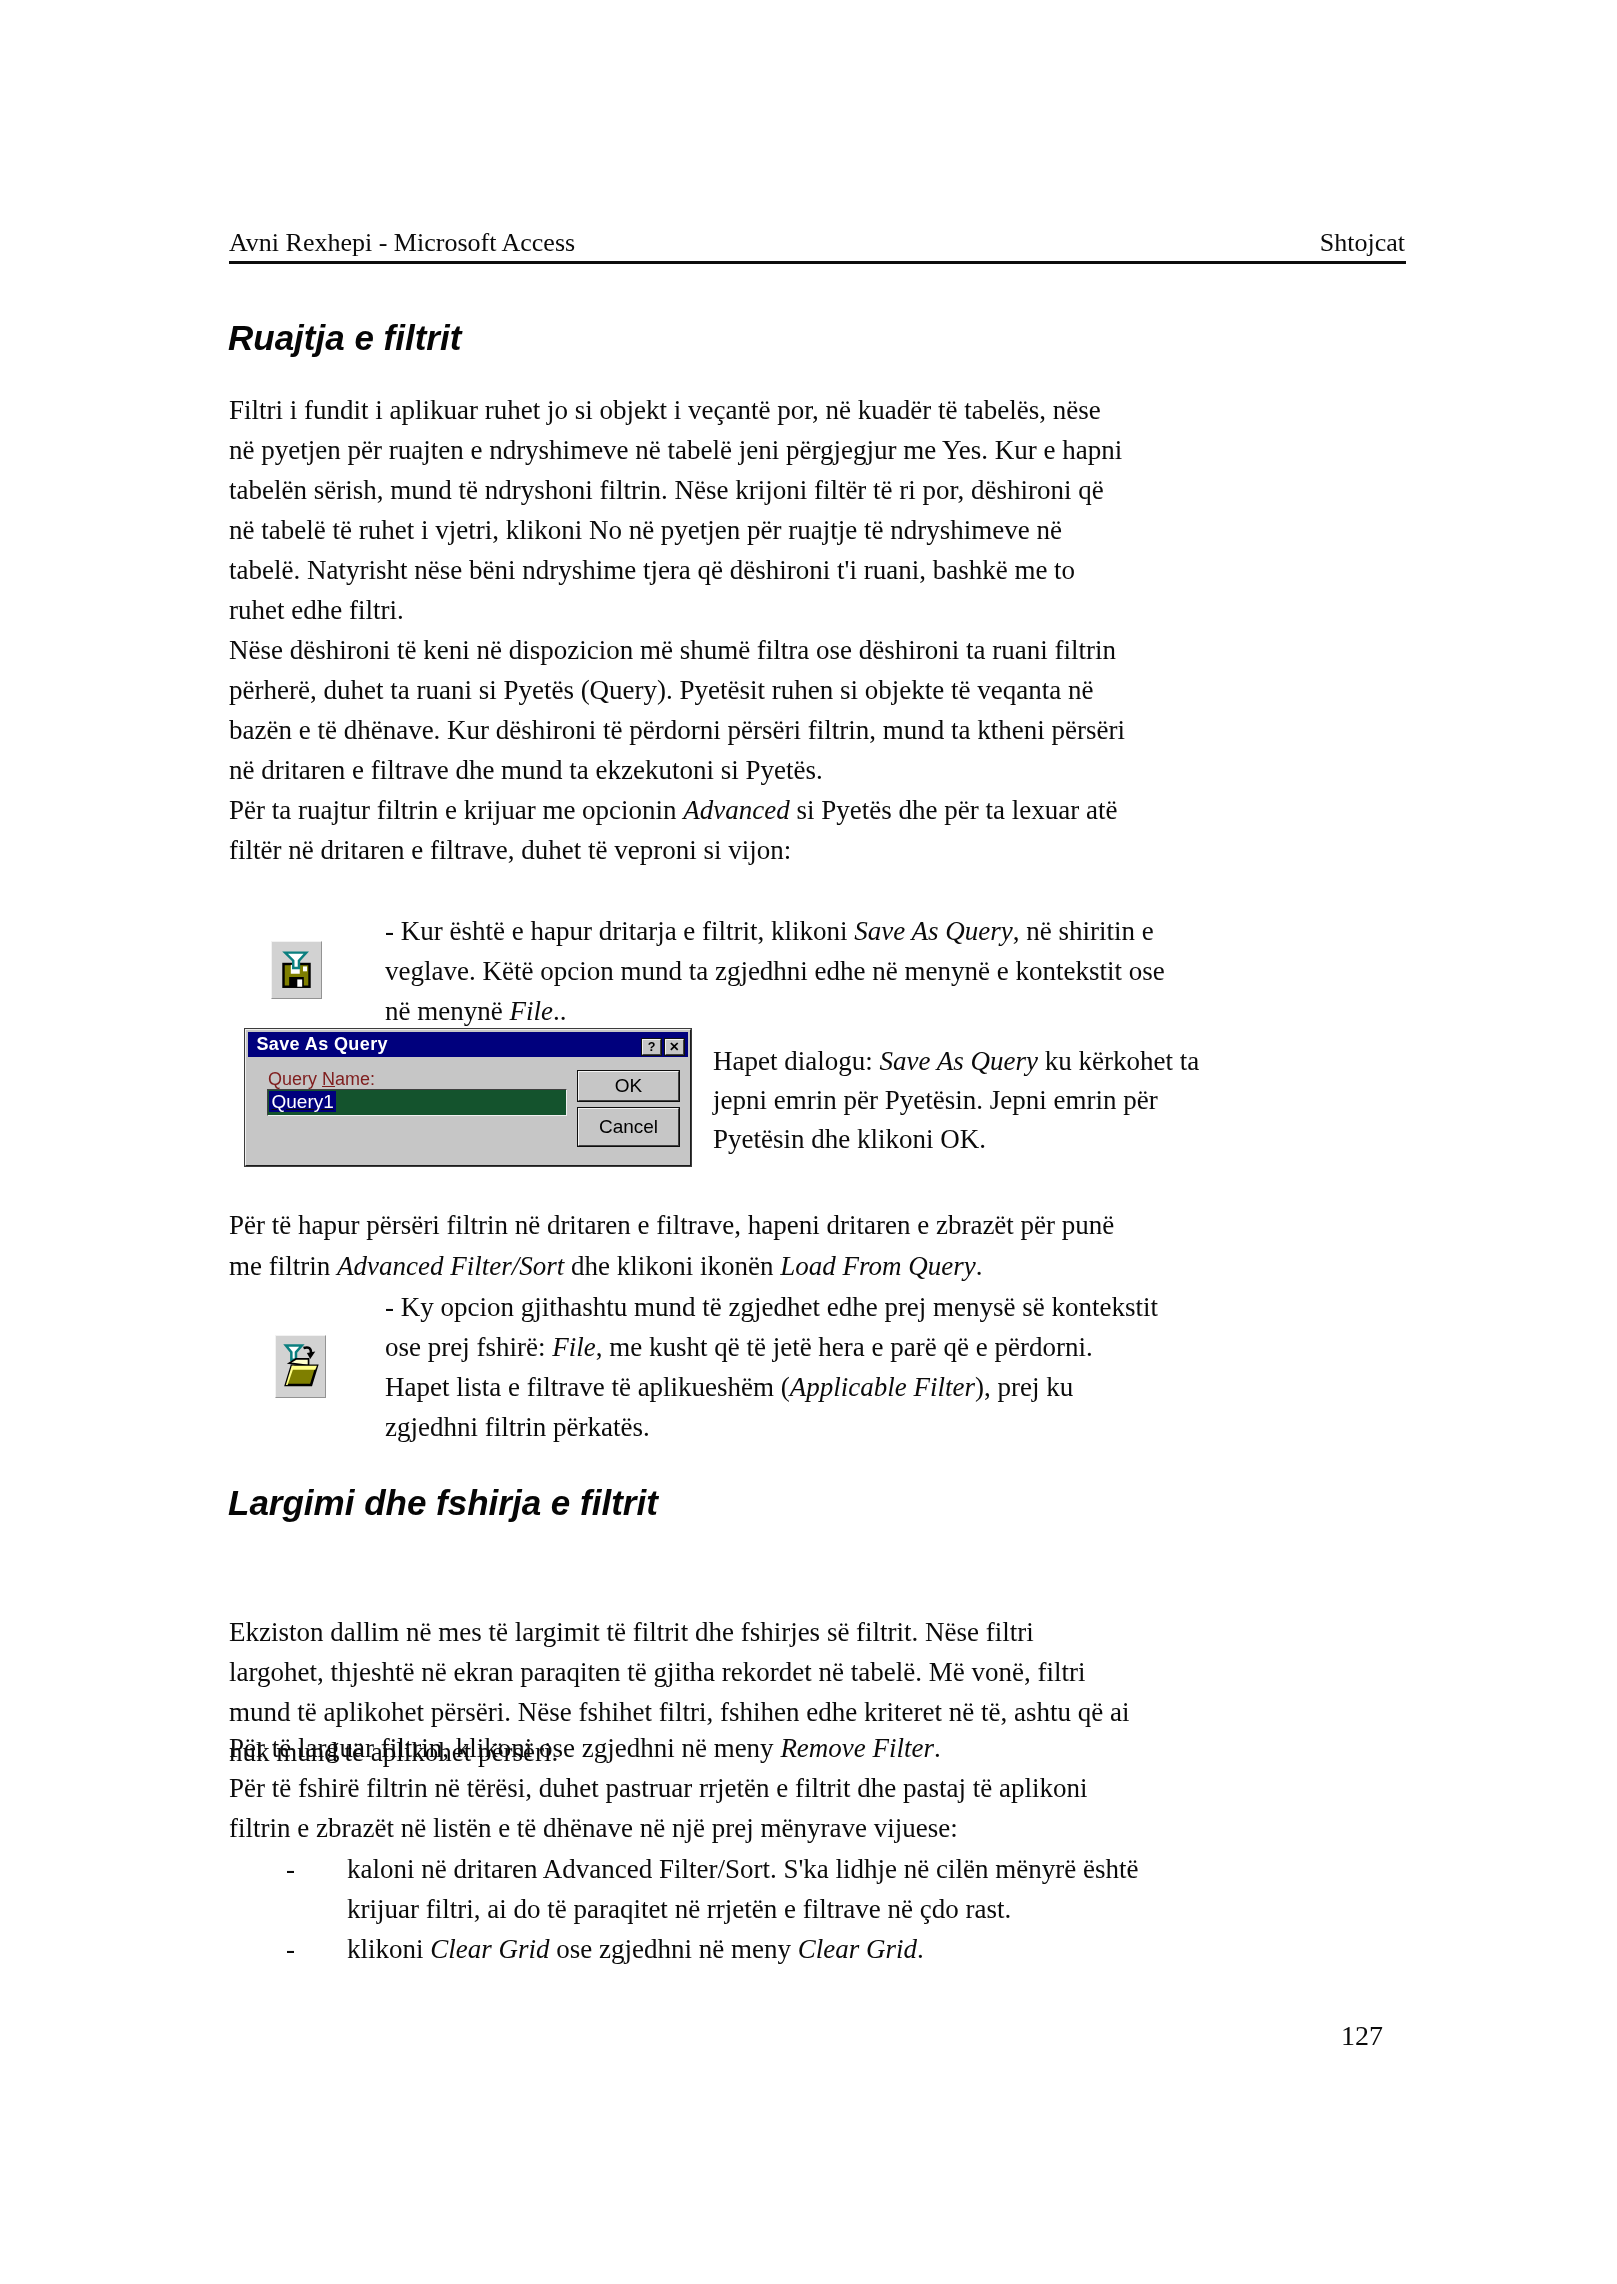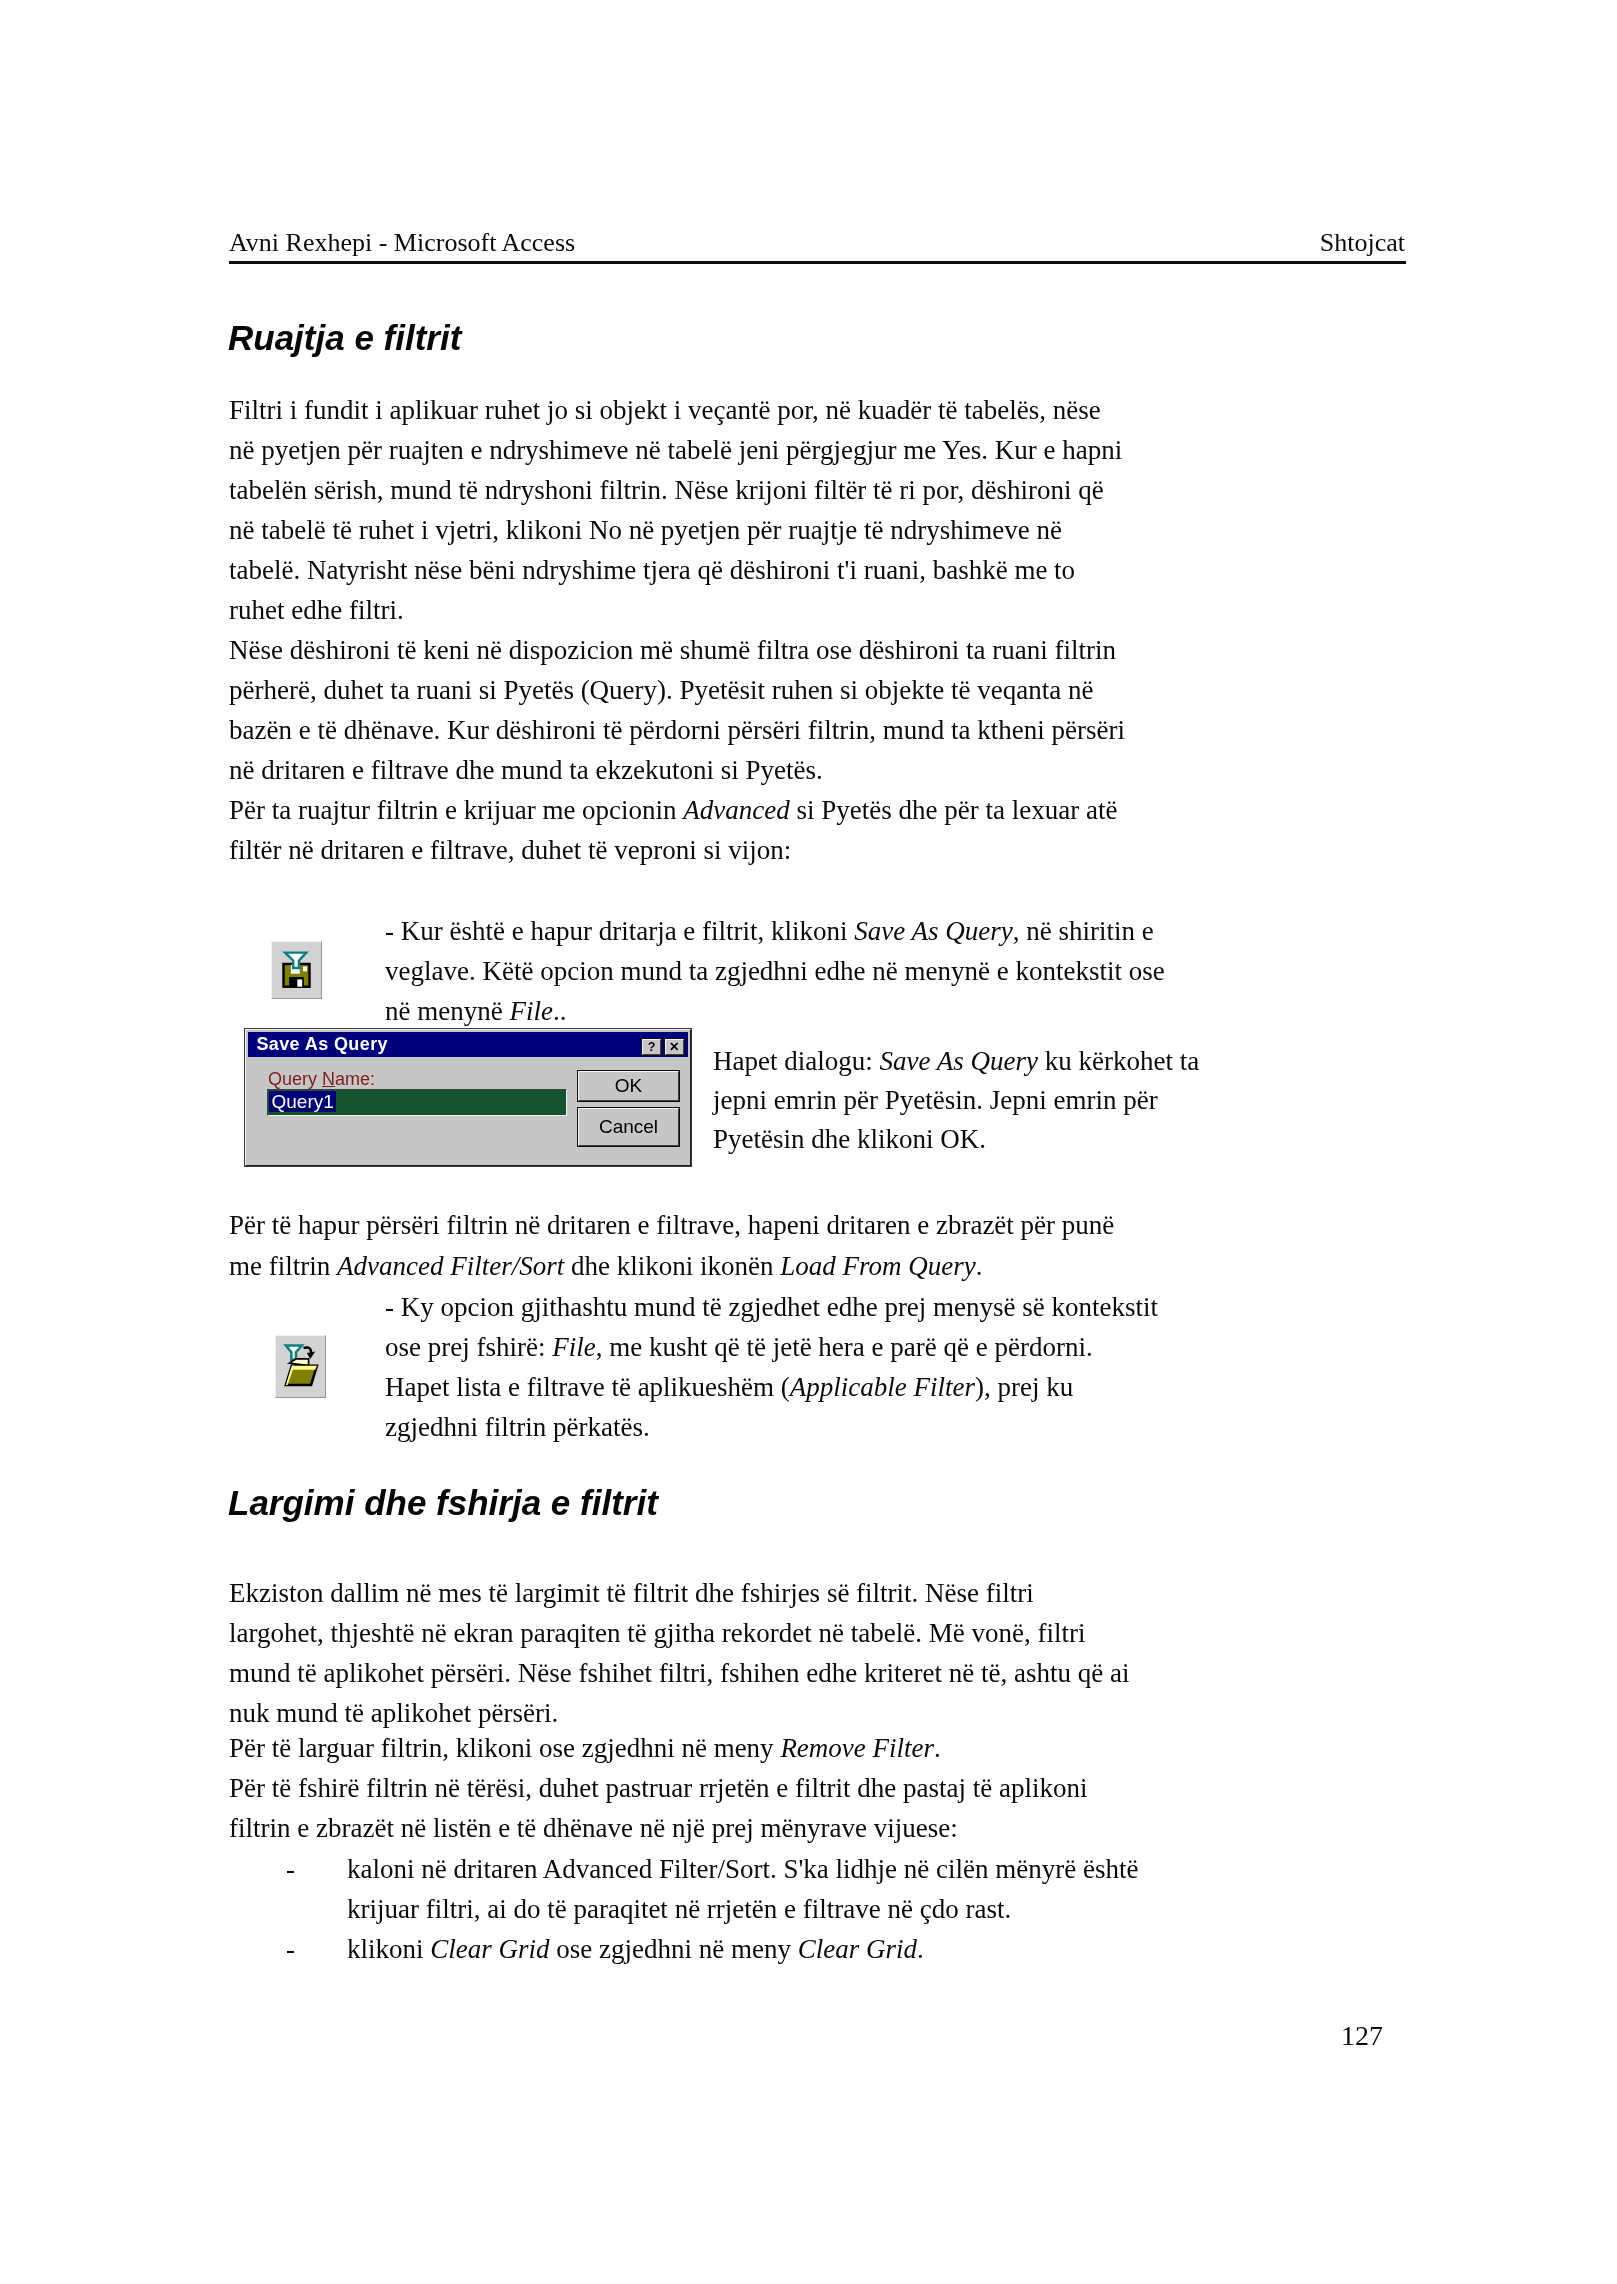--- a/index.html
+++ b/index.html
@@ -146,21 +146,21 @@
 
   <div class="abs" style="left:385px; top:1287px;">
       <div class="ln">- Ky opcion gjithashtu mund të zgjedhet edhe prej menysë së kontekstit</div>
       <div class="ln"><span>ose prej fshirë: </span><i>File</i><span>, me kusht që të jetë hera e parë që e përdorni.</span></div>
       <div class="ln"><span>Hapet lista e filtrave të aplikueshëm (</span><i>Applicable Filter</i><span>), prej ku</span></div>
       <div class="ln">zgjedhni filtrin përkatës.</div>
     </div>
 
   <h1 class="abs sec" style="left:228px; top:1482px;">Largimi dhe fshirja e filtrit</h1>
 
-  <div class="abs" style="left:229px; top:1573px;">
+  <div class="abs" style="left:229px; top:1612px;">
       <div class="ln">Ekziston dallim në mes të largimit të filtrit dhe fshirjes së filtrit. Nëse filtri</div>
       <div class="ln">largohet, thjeshtë në ekran paraqiten të gjitha rekordet në tabelë. Më vonë, filtri</div>
       <div class="ln">mund të aplikohet përsëri. Nëse fshihet filtri, fshihen edhe kriteret në të, ashtu që ai</div>
       <div class="ln">nuk mund të aplikohet përsëri.</div>
     </div>
   <div class="abs" style="left:229px; top:1728px;">
       <div class="ln"><span>Për të larguar filtrin, klikoni ose zgjedhni në meny </span><i>Remove Filter</i><span>.</span></div>
     </div>
   <div class="abs" style="left:229px; top:1768px;">
       <div class="ln">Për të fshirë filtrin në tërësi, duhet pastruar rrjetën e filtrit dhe pastaj të aplikoni</div>

